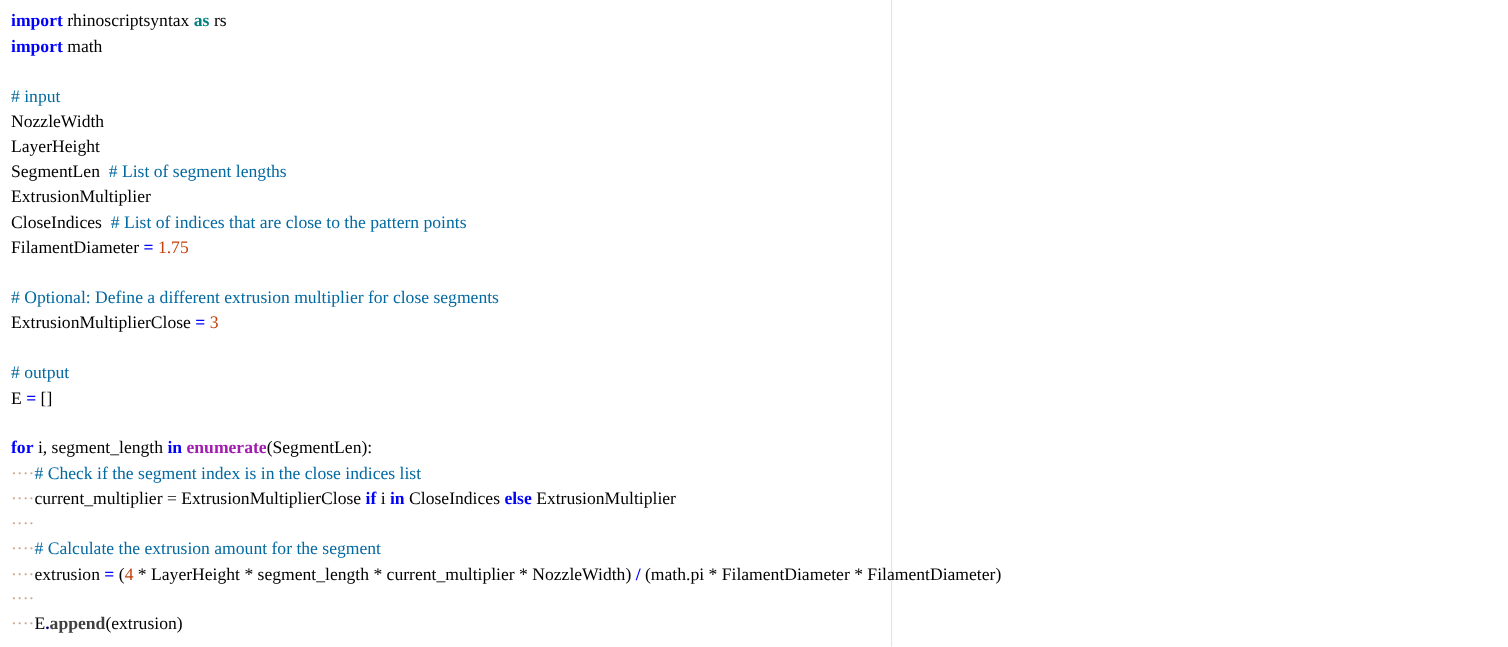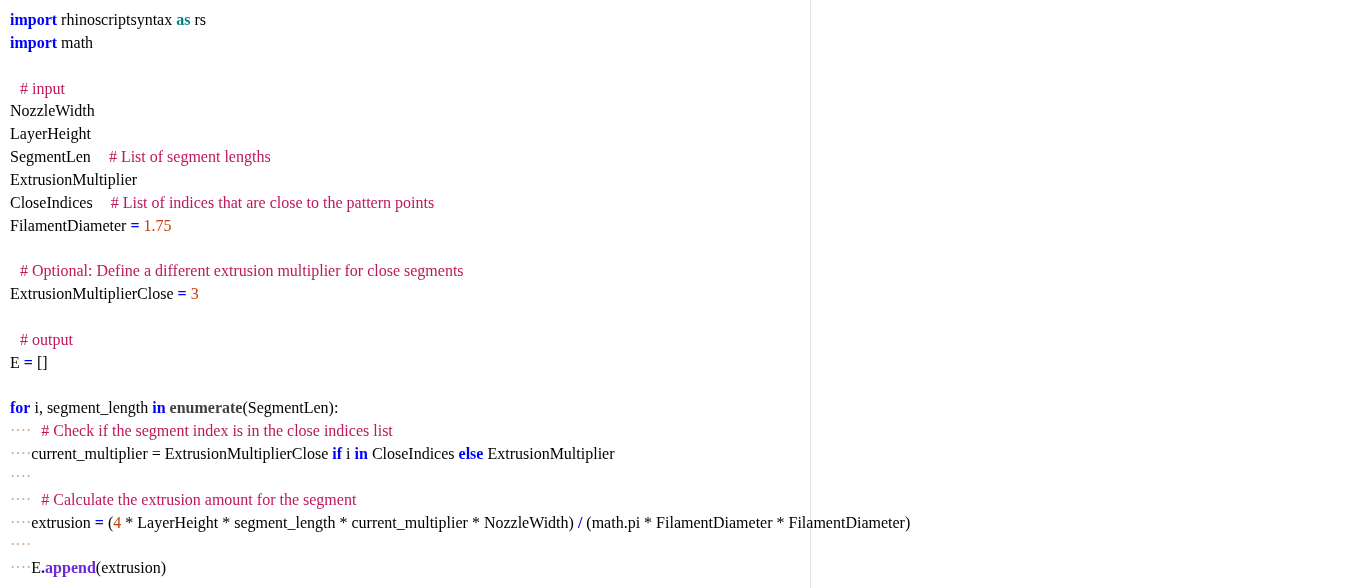--- a/index.html
+++ b/index.html
@@ -50,24 +50,24 @@
 
   .ln {
     display: block;
     height: 22.85px;
     white-space: pre;
   }
 
   
   .t-kw     { color: #0000ff; font-weight: bold; }   
   .t-as     { color: #008080; font-weight: bold; }   
-  .t-builtin{ color: #404040; font-weight: bold; }   
-  .t-method { color: #6d28d9; font-weight: bold; }   
+  .t-builtin{ color: #a21caf; font-weight: bold; }   
+  .t-method { color: #404040; font-weight: bold; }   
   .t-dot    { color: #00007f; font-weight: bold; }
-  .t-com    { color: #be185d; margin-left: 10px; }                      
+  .t-com    { color: #0369a1; }                      
   .t-num    { color: #c2410c; }                      
   .t-op     { color: #0000ff; font-weight: bold; }   
   .t-plain  { color: #000000; }
   .t-punct  { color: #000000; }
 
   
   .t-ind {
     color: #cda68f;
     font-weight: normal;
   }

